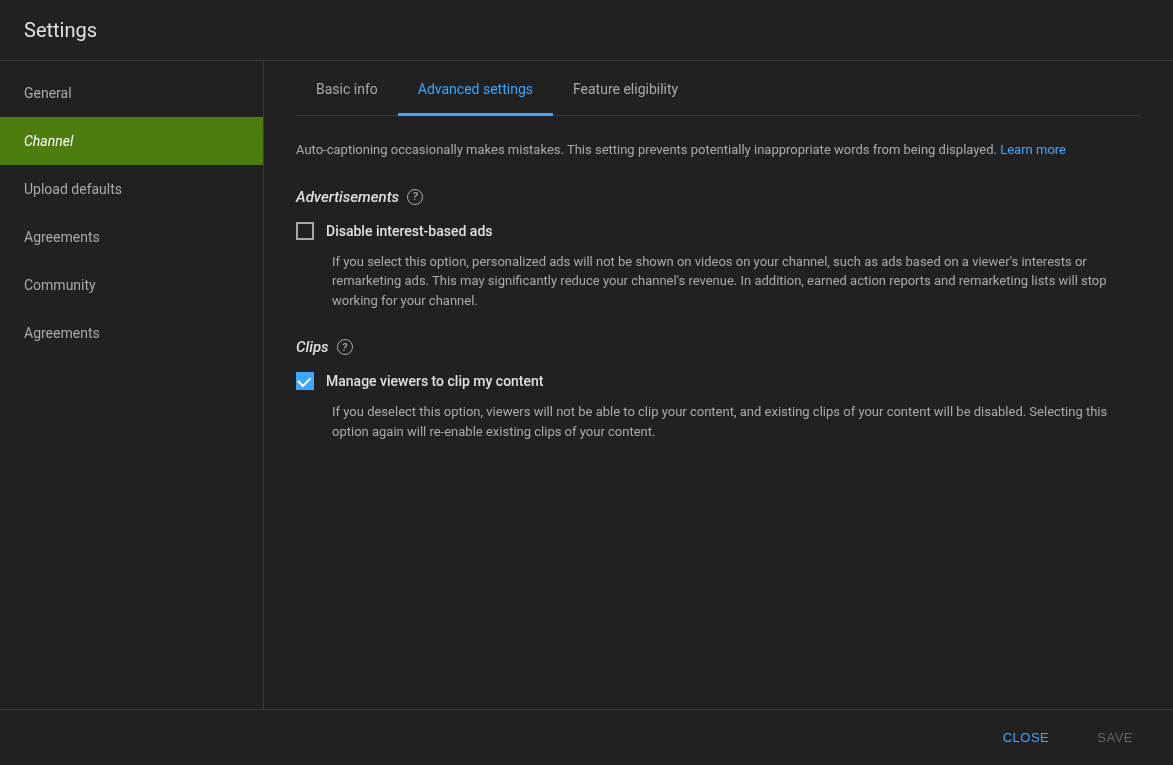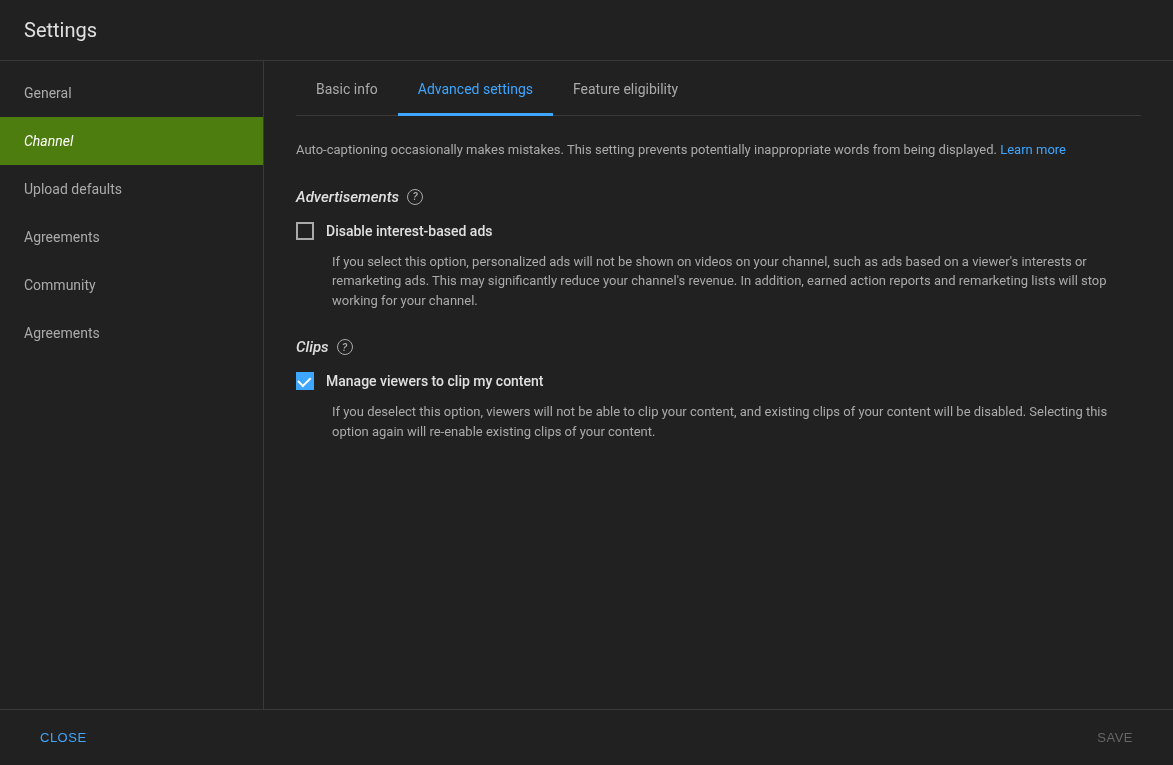--- a/index.html
+++ b/index.html
@@ -188,22 +188,22 @@
       font-size: 14px;
       text-decoration: none;
       cursor: pointer;
       margin-bottom: 12px;
     }
 
     .footer {
       border-top: 1px solid #3a3a3a;
       padding: 12px 24px;
       display: flex;
-      justify-content: space-between;
-      gap: 0;
+      justify-content: flex-end;
+      gap: 16px;
       flex-shrink: 0;
     }
 
     .footer-btn {
       padding: 8px 16px;
       font-size: 13px;
       font-weight: 500;
       background: transparent;
       border: none;
       cursor: pointer;

